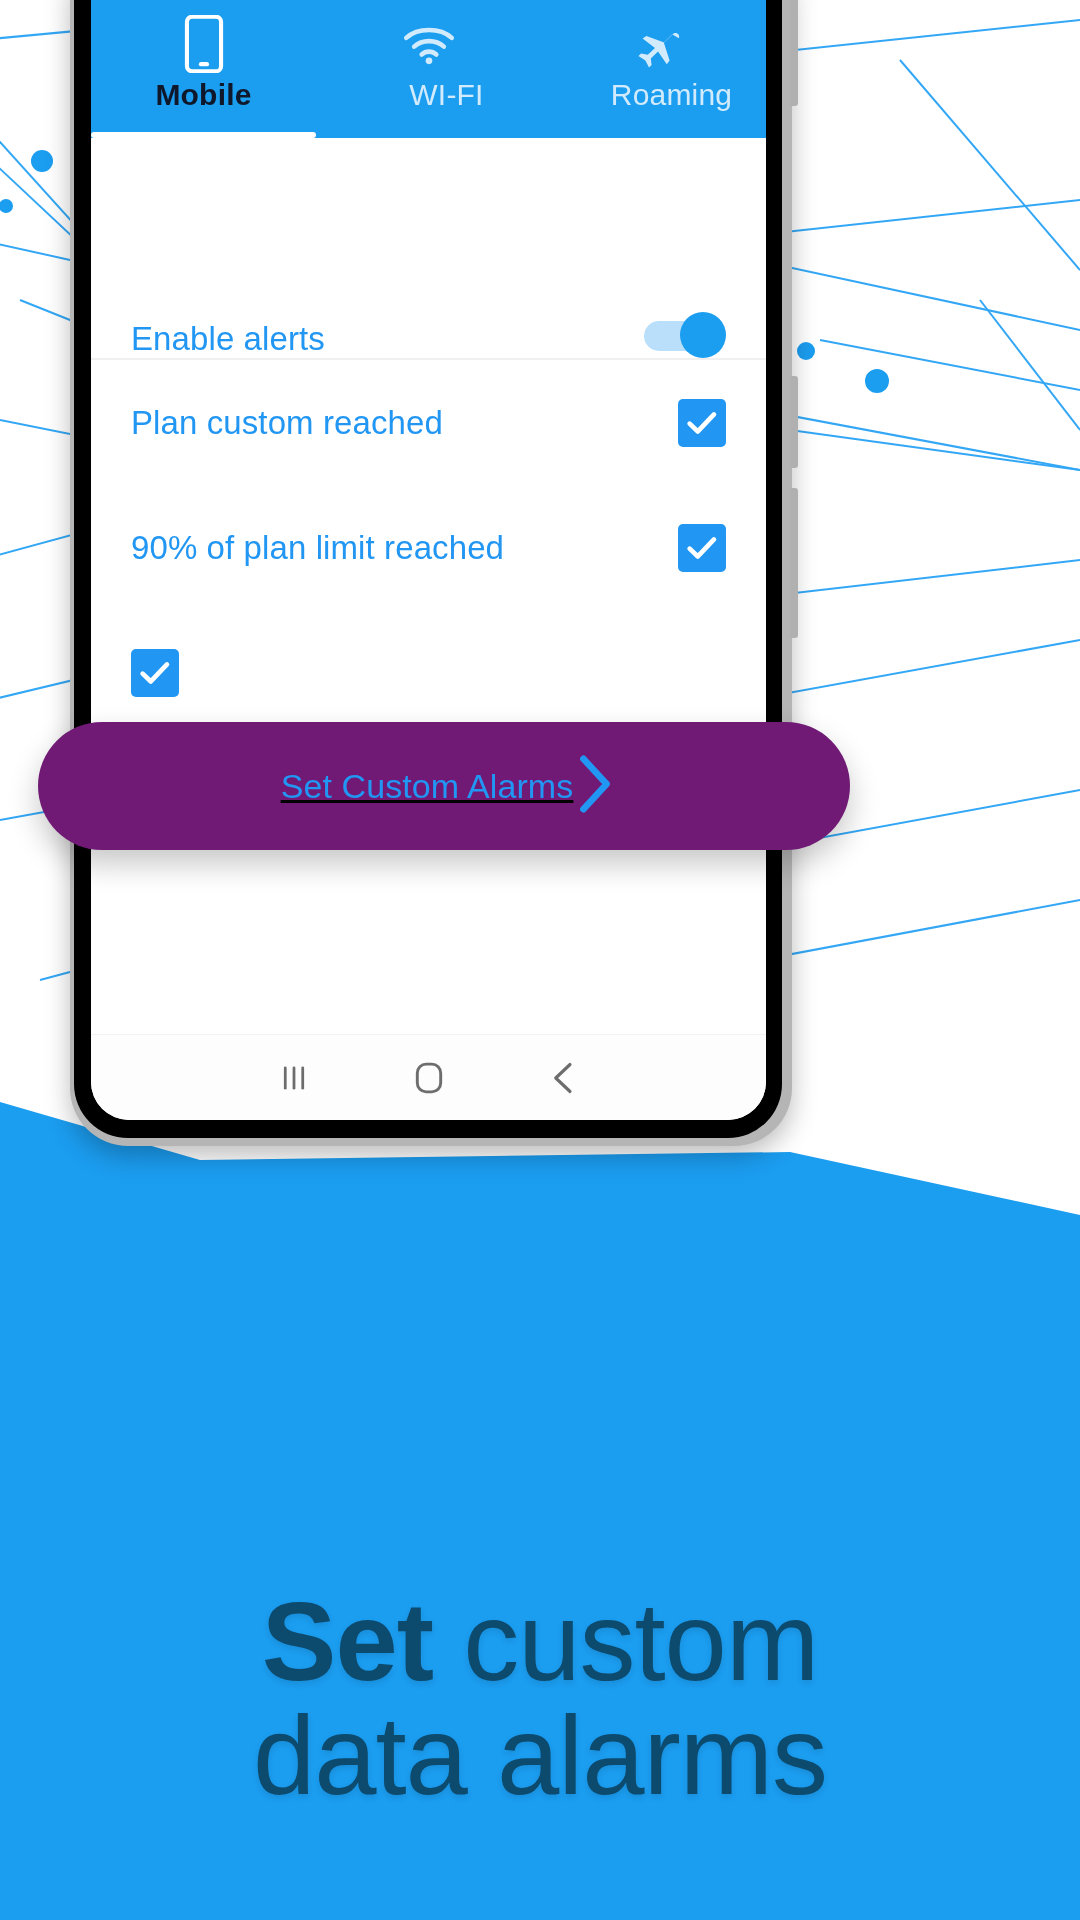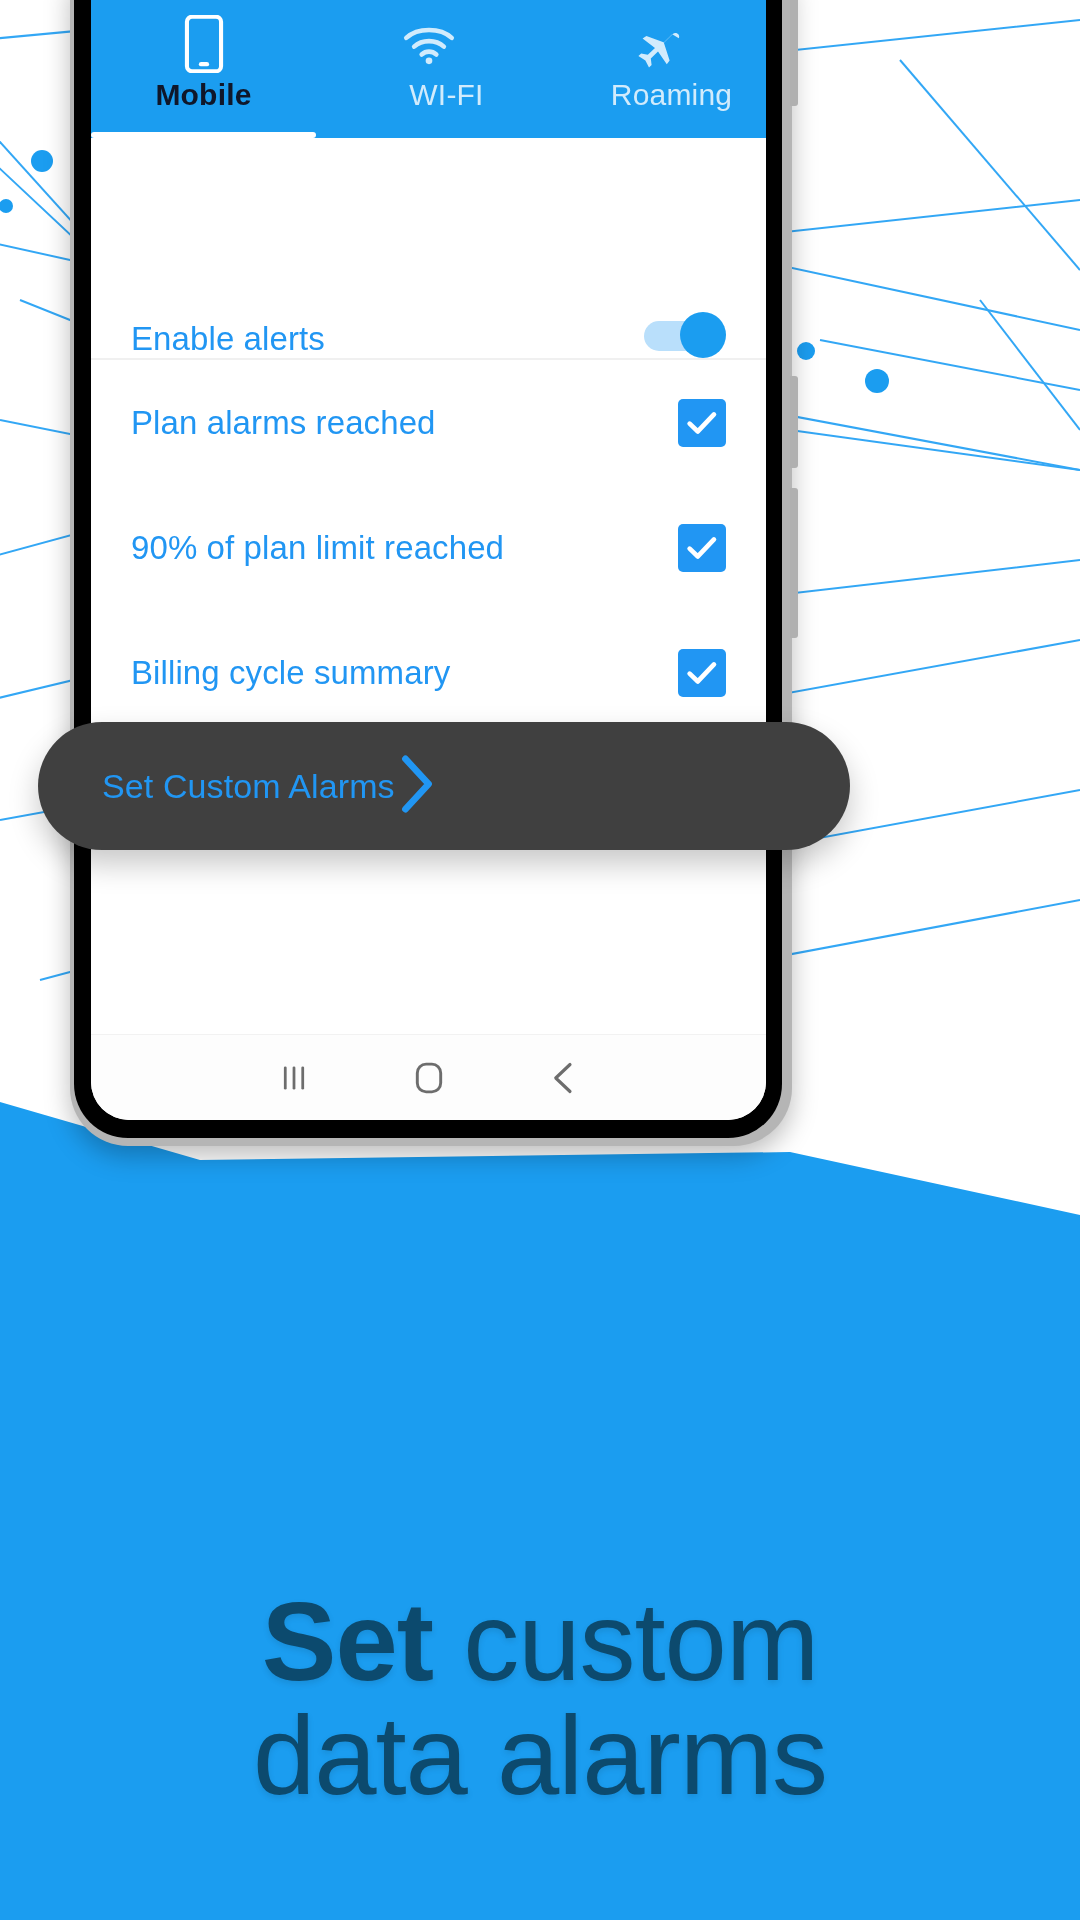--- a/index.html
+++ b/index.html
@@ -110,27 +110,28 @@
     background:#2196f3;
     display:flex; align-items:center; justify-content:center;
     cursor:pointer;
   }
 
   
   #custom-alarms-card{
     position:absolute;
     left:38px; top:722px;
     width:812px; height:128px;
-    background:#404040;
+    background:#701a75;
     border-radius:64px;
     box-shadow:0 14px 30px rgba(0,0,0,.22);
-    display:flex; align-items:center; justify-content:flex-start;
+    display:flex; align-items:center; justify-content:center;
     padding:0 54px 0 64px;
     z-index:6;
     cursor:pointer;
+    text-decoration:underline;
   }
   #custom-alarms-card .card-label{
     font-size:34px; color:#2196f3; letter-spacing:.1px;
   }
 
   
   .navbar{
     position:absolute; left:0; right:0; bottom:0;
     height:86px;
     background:#fdfdfd;
@@ -250,39 +251,38 @@
         <span class="row-label">Enable alerts</span>
         <span class="toggle">
           <span class="track"></span>
           <span class="knob"></span>
         </span>
       </div>
 
       <div class="divider"></div>
 
       <div class="row">
-        <span class="row-label">Plan alarms reached</span>
+        <span class="row-label">Plan custom reached</span>
         <span class="checkbox">
           <svg width="32" height="26" viewBox="0 0 24 20">
             <path d="M2.5 10.5 L8.8 16.5 L21.2 3.4" fill="none" stroke="#ffffff" stroke-width="3.6" stroke-linecap="round" stroke-linejoin="round"></path>
           </svg>
         </span>
       </div>
 
       <div class="row">
         <span class="row-label">90% of plan limit reached</span>
         <span class="checkbox">
           <svg width="32" height="26" viewBox="0 0 24 20">
             <path d="M2.5 10.5 L8.8 16.5 L21.2 3.4" fill="none" stroke="#ffffff" stroke-width="3.6" stroke-linecap="round" stroke-linejoin="round"></path>
           </svg>
         </span>
       </div>
 
       <div class="row">
-        <span class="row-label">Billing cycle summary</span>
         <span class="checkbox">
           <svg width="32" height="26" viewBox="0 0 24 20">
             <path d="M2.5 10.5 L8.8 16.5 L21.2 3.4" fill="none" stroke="#ffffff" stroke-width="3.6" stroke-linecap="round" stroke-linejoin="round"></path>
           </svg>
         </span>
       </div>
     </div>
 
     <div class="navbar">
       <div class="nav-spacer"></div>

